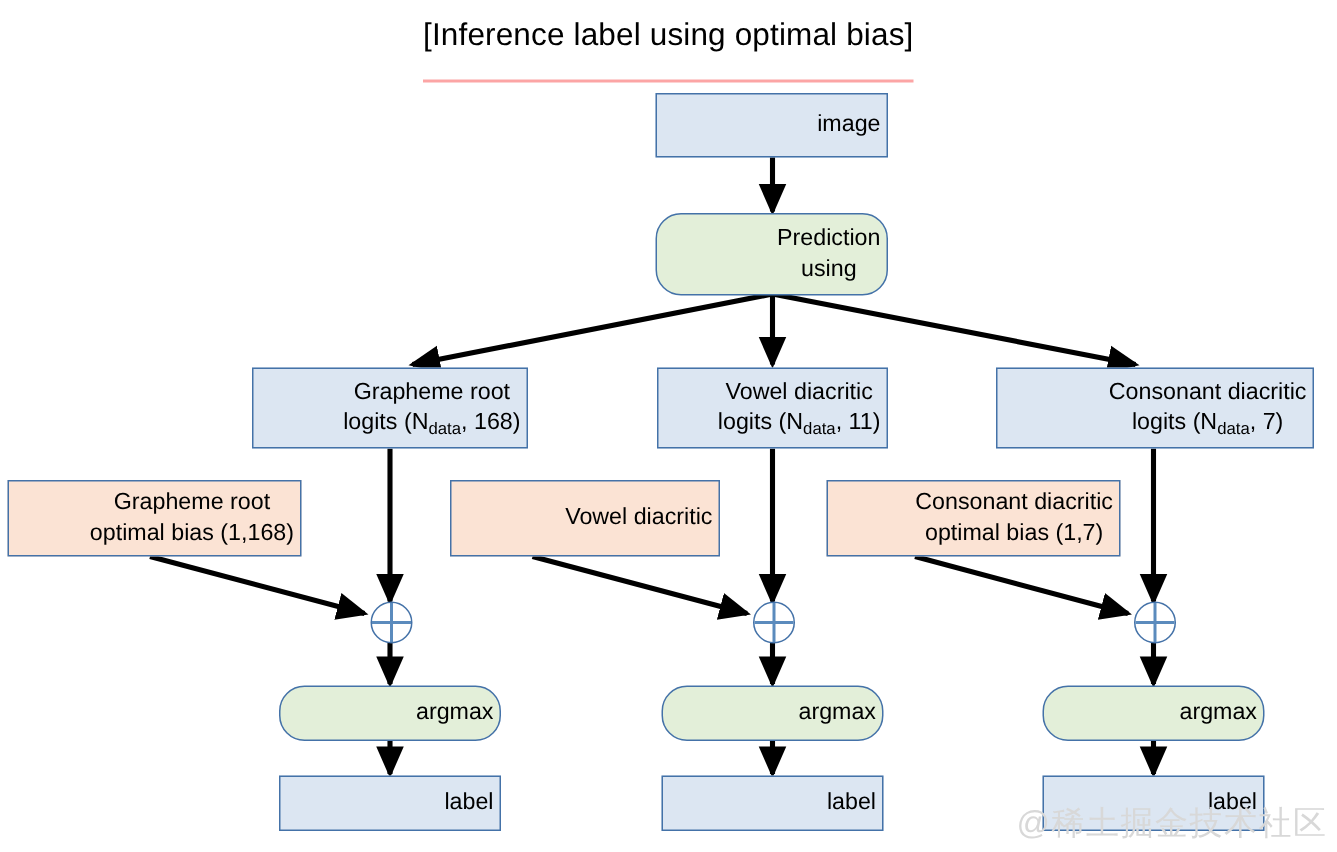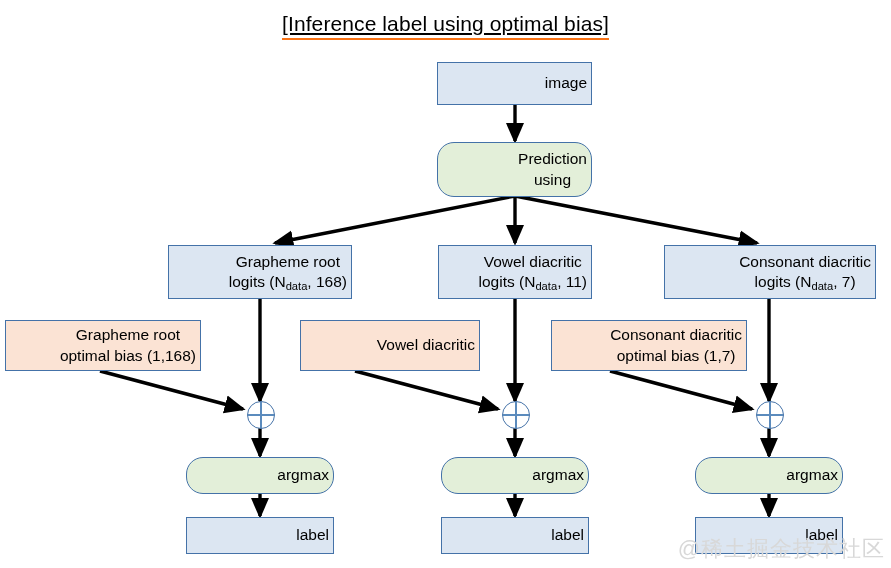--- a/index.html
+++ b/index.html
@@ -29,23 +29,22 @@
     position: absolute;
     left: 0;
     top: 12px;
     width: 891px;
     text-align: center;
     font-size: 21px;
     color: #000000;
     letter-spacing: 0.1px;
   }
   .title span {
-    border-bottom: 2px solid #f97316;
-    padding-bottom: 3px;
-    text-decoration: underline;
+    border-bottom: 2px solid #fca5a5;
+    padding-bottom: 18px;
   }
   .node {
     position: absolute;
     box-sizing: border-box;
     border: 1.6px solid #4472a8;
     display: flex;
     align-items: center;
     justify-content: flex-end;
     text-align: center;
     font-size: 15.5px;

